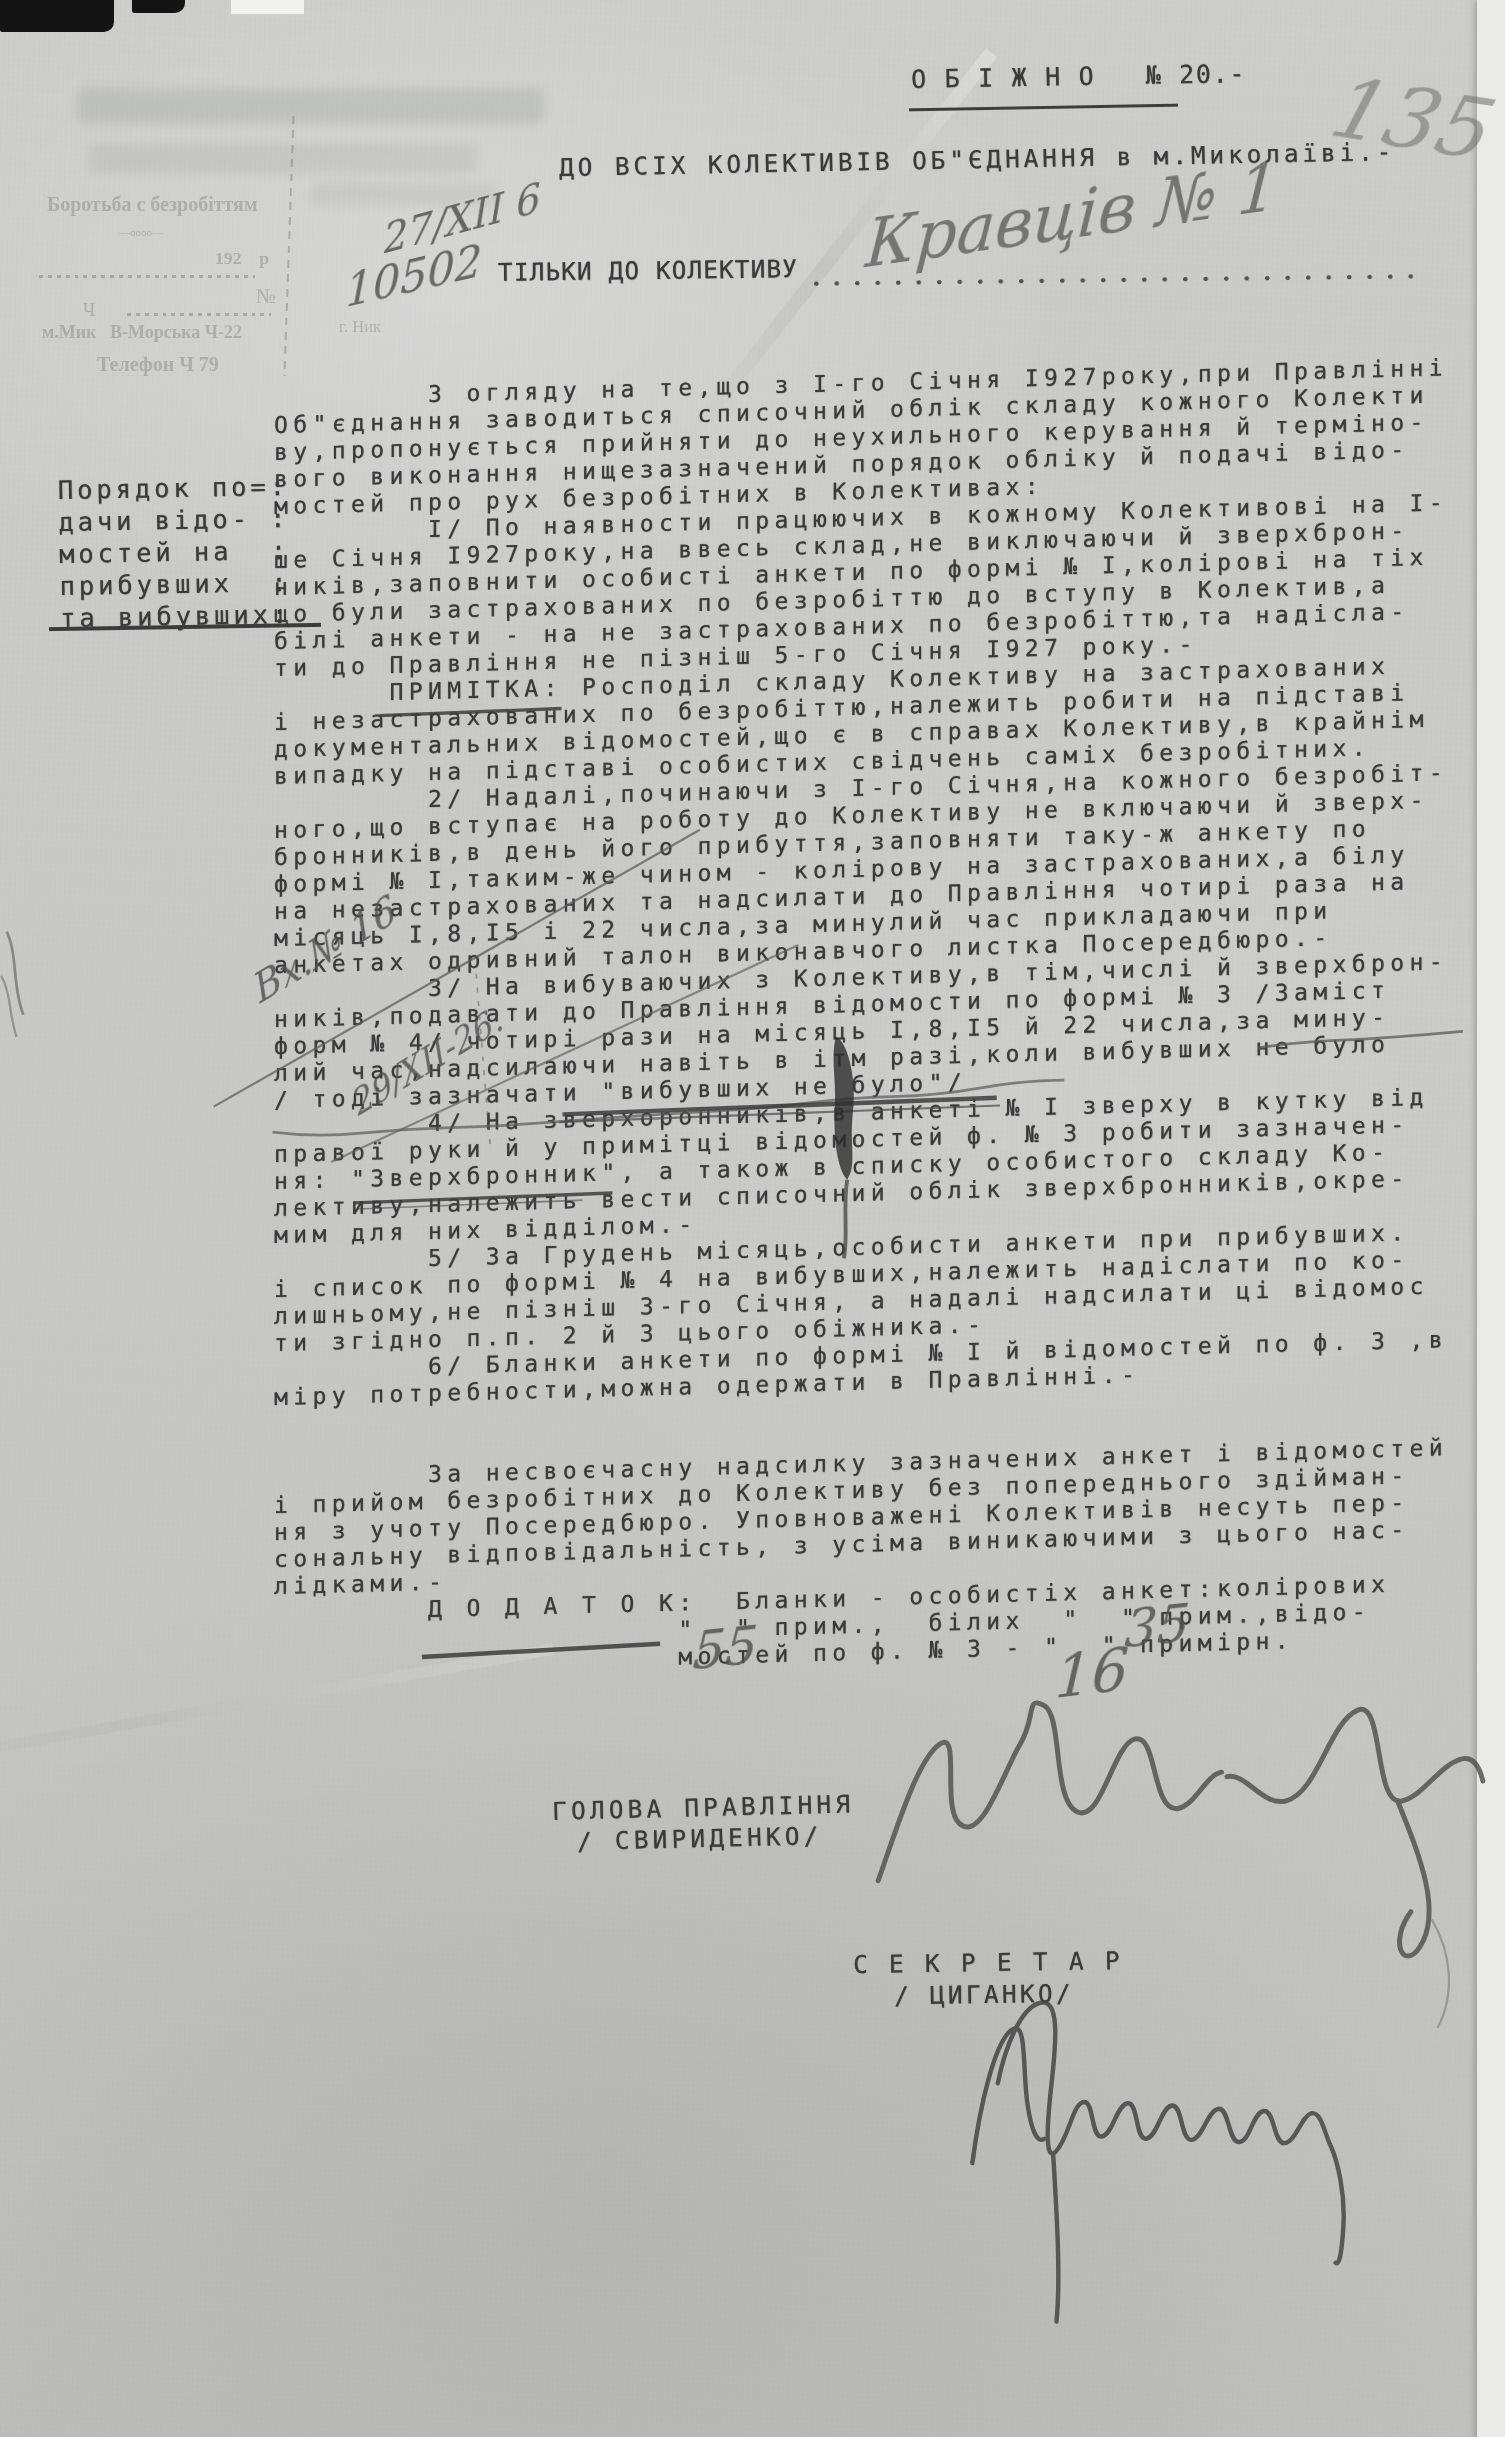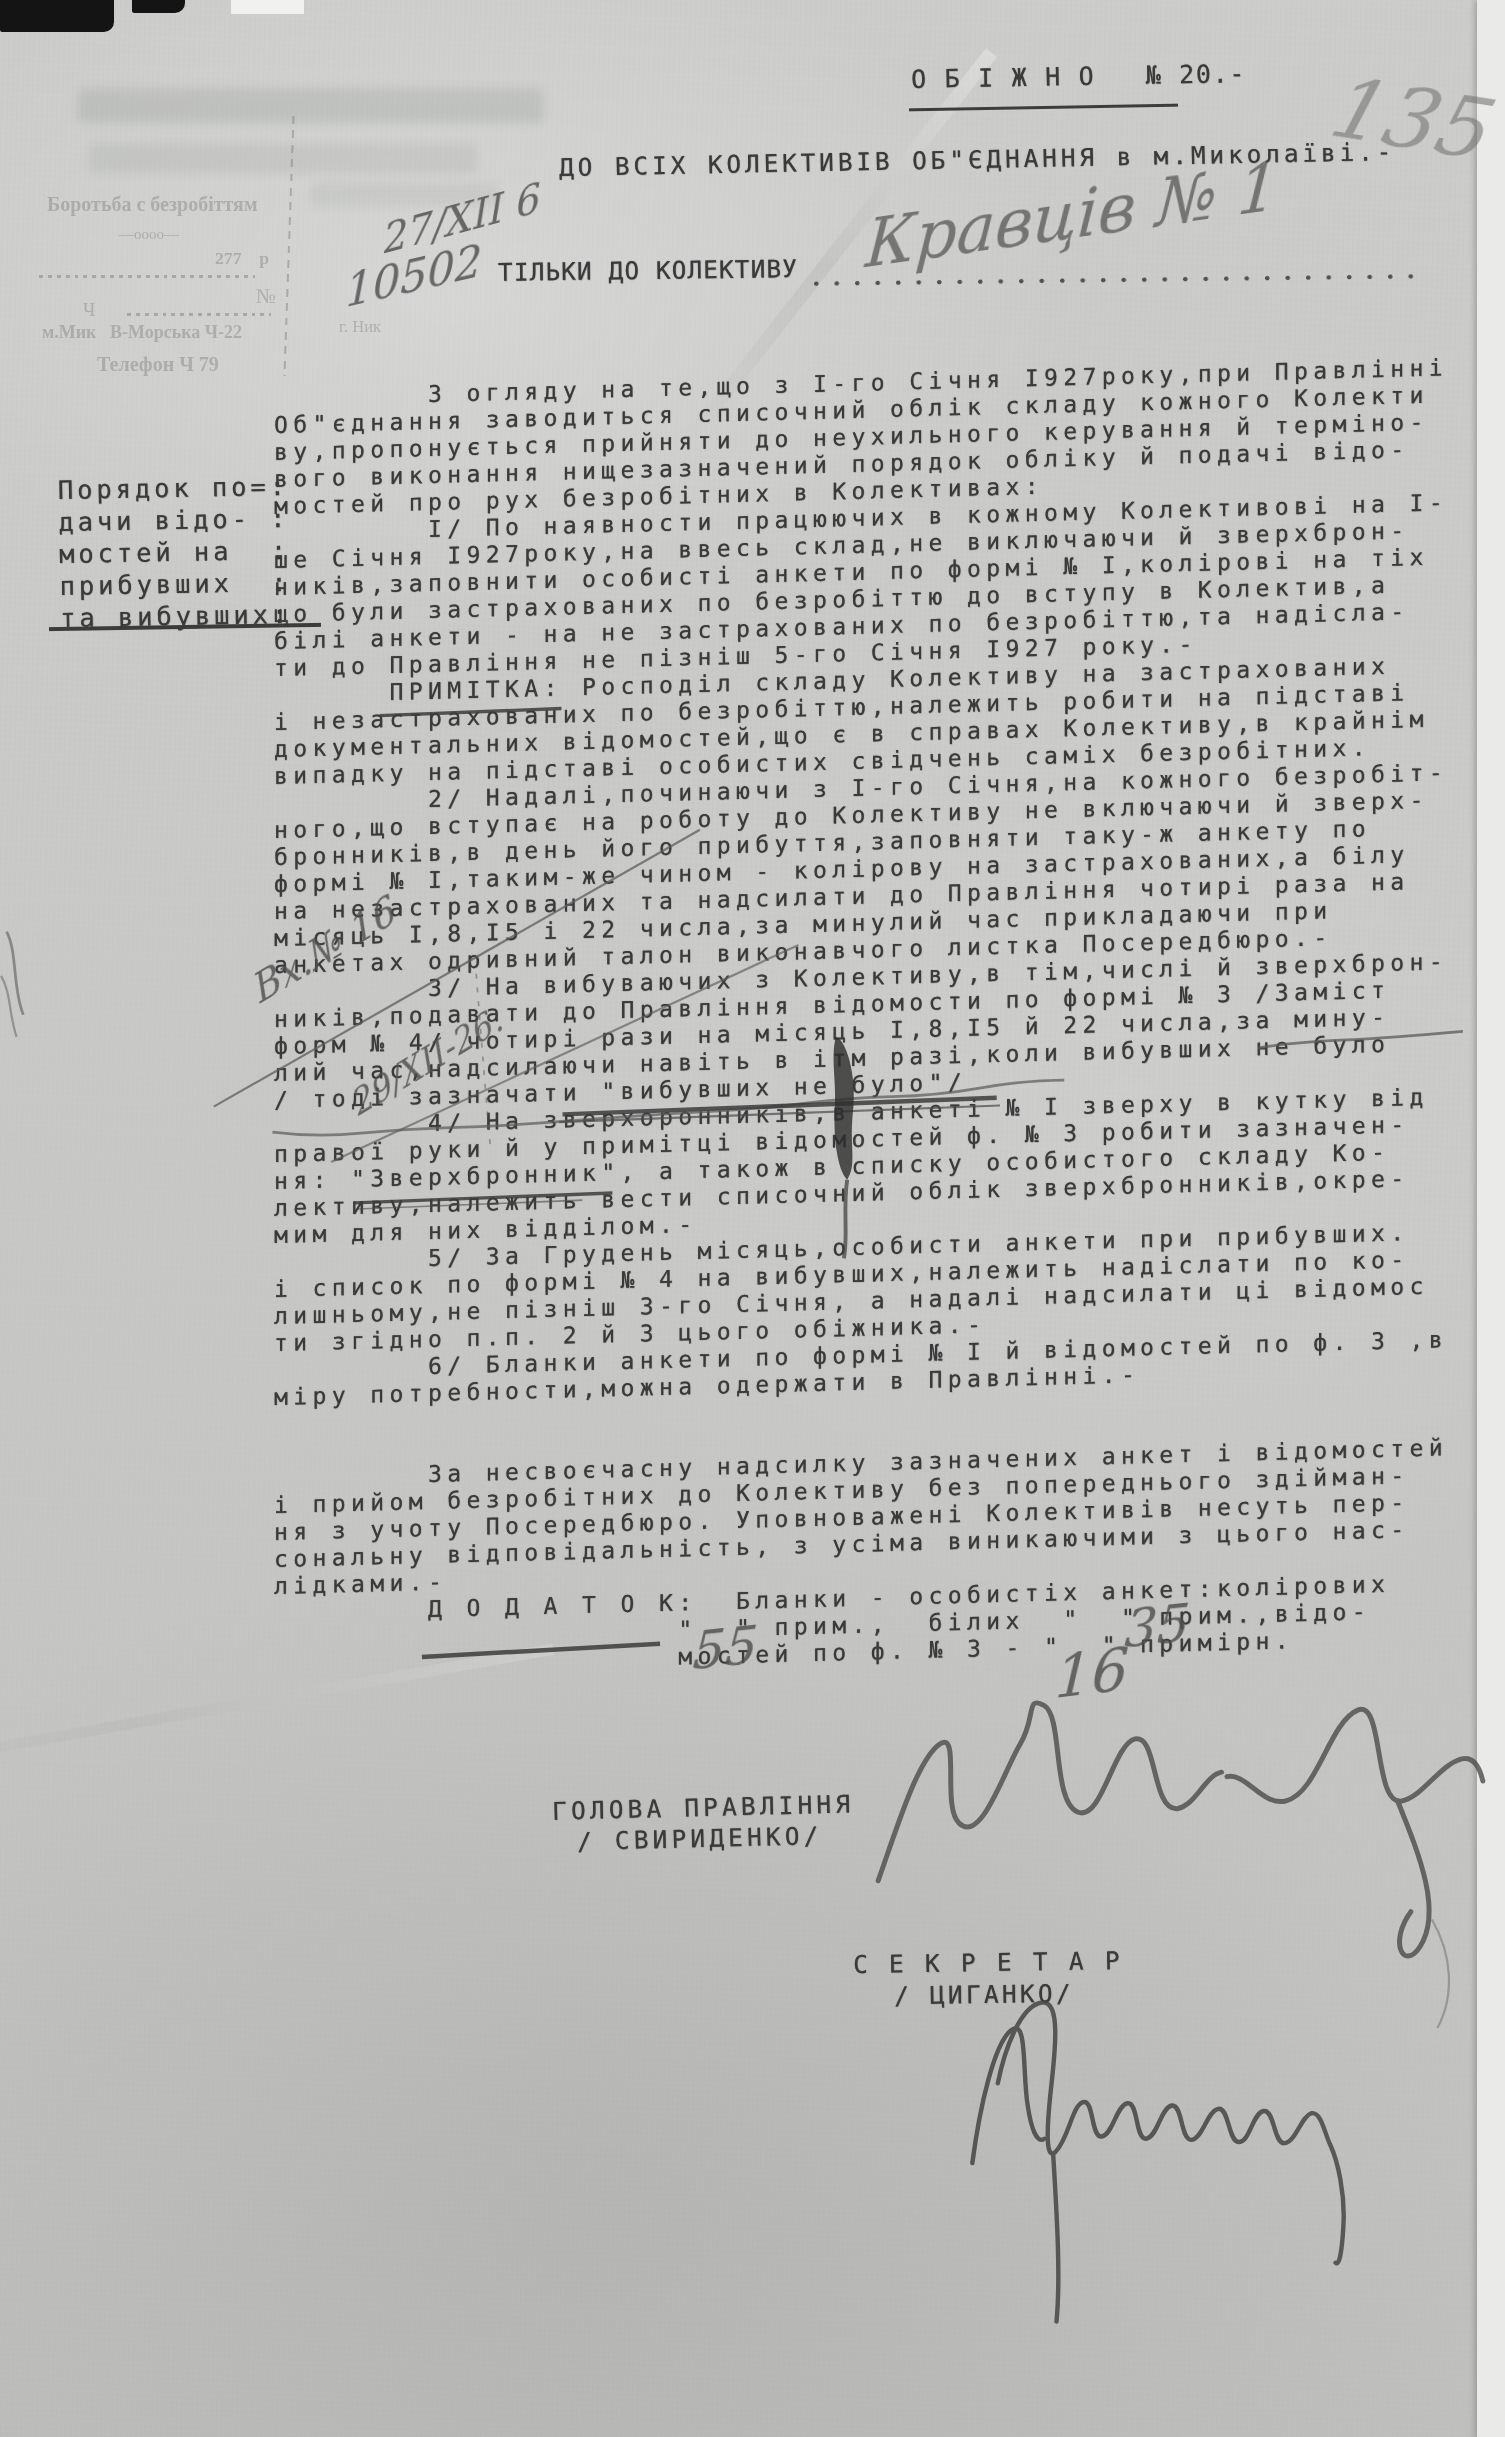--- a/index.html
+++ b/index.html
@@ -55,22 +55,22 @@
 <div class="scan-edge-right"></div>
 <div class="tear-black" style="left:0;top:0;width:114px;height:32px;"></div>
 <div class="tear-black" style="left:132px;top:0;width:53px;height:13.3px;"></div>
 <div class="tear-white" style="left:231px;top:0;width:73px;height:14.4px;"></div>
 
 <div class="lh-smudge" style="left:78px;top:89px;width:465px;height:34px;"></div>
 <div class="lh-smudge" style="left:89px;top:144px;width:388px;height:29px;opacity:.7;"></div>
 <div class="lh-smudge" style="left:310px;top:183px;width:188px;height:23px;opacity:.6;"></div>
 <div class="lh-divider" style="left:288px;top:116px;height:260px;transform:rotate(2deg);"></div>
 <div class="lh" style="left:47px;top:193px;font-size:20px;font-weight:bold;">Боротьба с безробіттям</div>
-<div class="lh" style="left:119px;top:226px;font-size:15px;">—оооо—</div>
-<div class="lh" style="left:215px;top:248px;font-size:17.7px;font-weight:bold;">277    р</div>
+<div class="lh" style="left:119px;top:226px;font-size:11px;">—оооо—</div>
+<div class="lh" style="left:215px;top:248px;font-size:17.7px;font-weight:bold;">192    р</div>
 <div class="lh-dots" style="left:39px;top:275px;width:216px;"></div>
 <div class="lh" style="left:83px;top:299px;font-size:19px;">Ч</div>
 <div class="lh" style="left:256px;top:284px;font-size:21px;">№</div>
 <div class="lh-dots" style="left:127px;top:313px;width:144px;"></div>
 <div class="lh" style="left:42px;top:322px;font-size:18px;font-weight:bold;">м.Мик   В-Морська Ч-22</div>
 <div class="lh" style="left:97px;top:353px;font-size:20px;font-weight:bold;">Телефон Ч 79</div>
 <div class="lh" style="left:339px;top:317px;font-size:16.6px;">г. Ник</div>
 
 <div class="tline typed" style="left:911px;top:62px;font-size:25px;letter-spacing:1.7px;transform:rotate(-1deg);">О Б І Ж Н О   № 20.-</div>
 <div class="underline" style="left:909px;top:106px;width:269px;height:3.3px;transform:rotate(-1deg);"></div>

